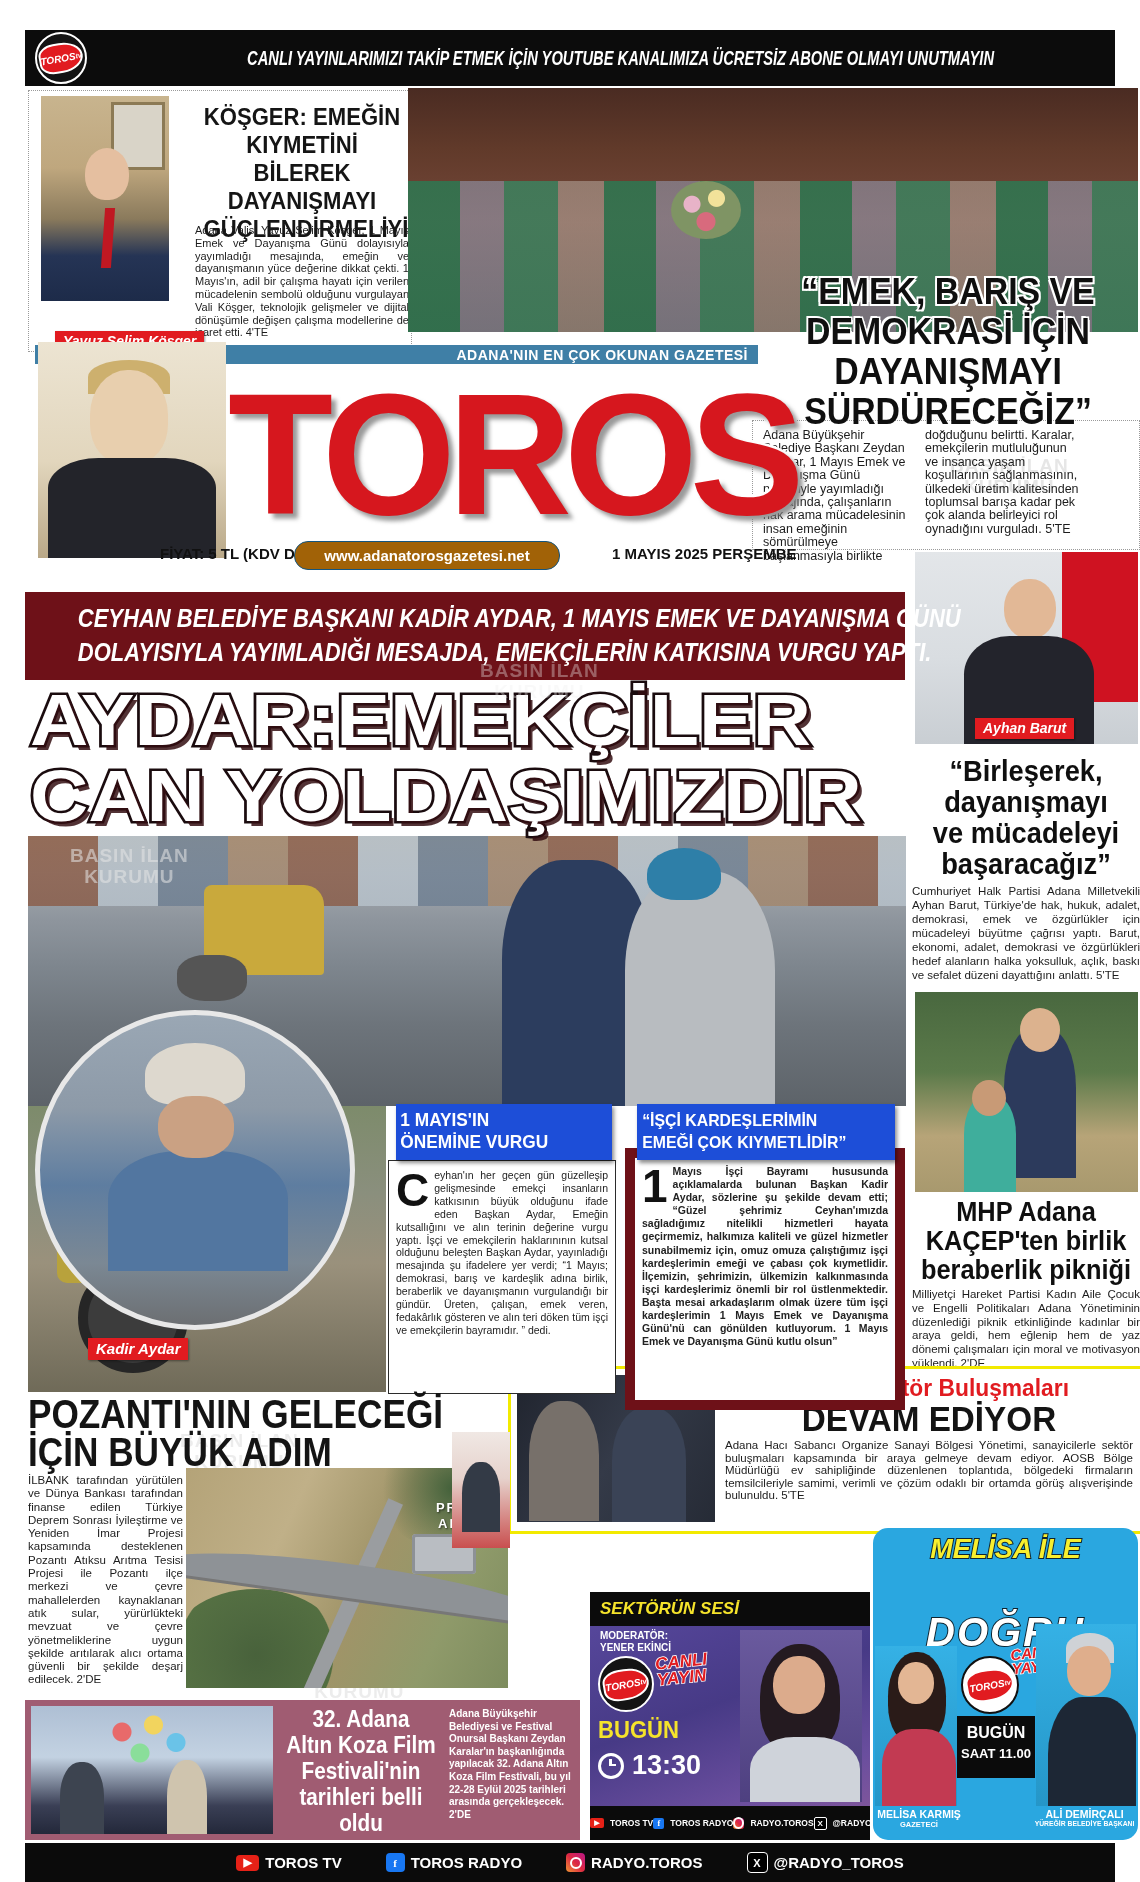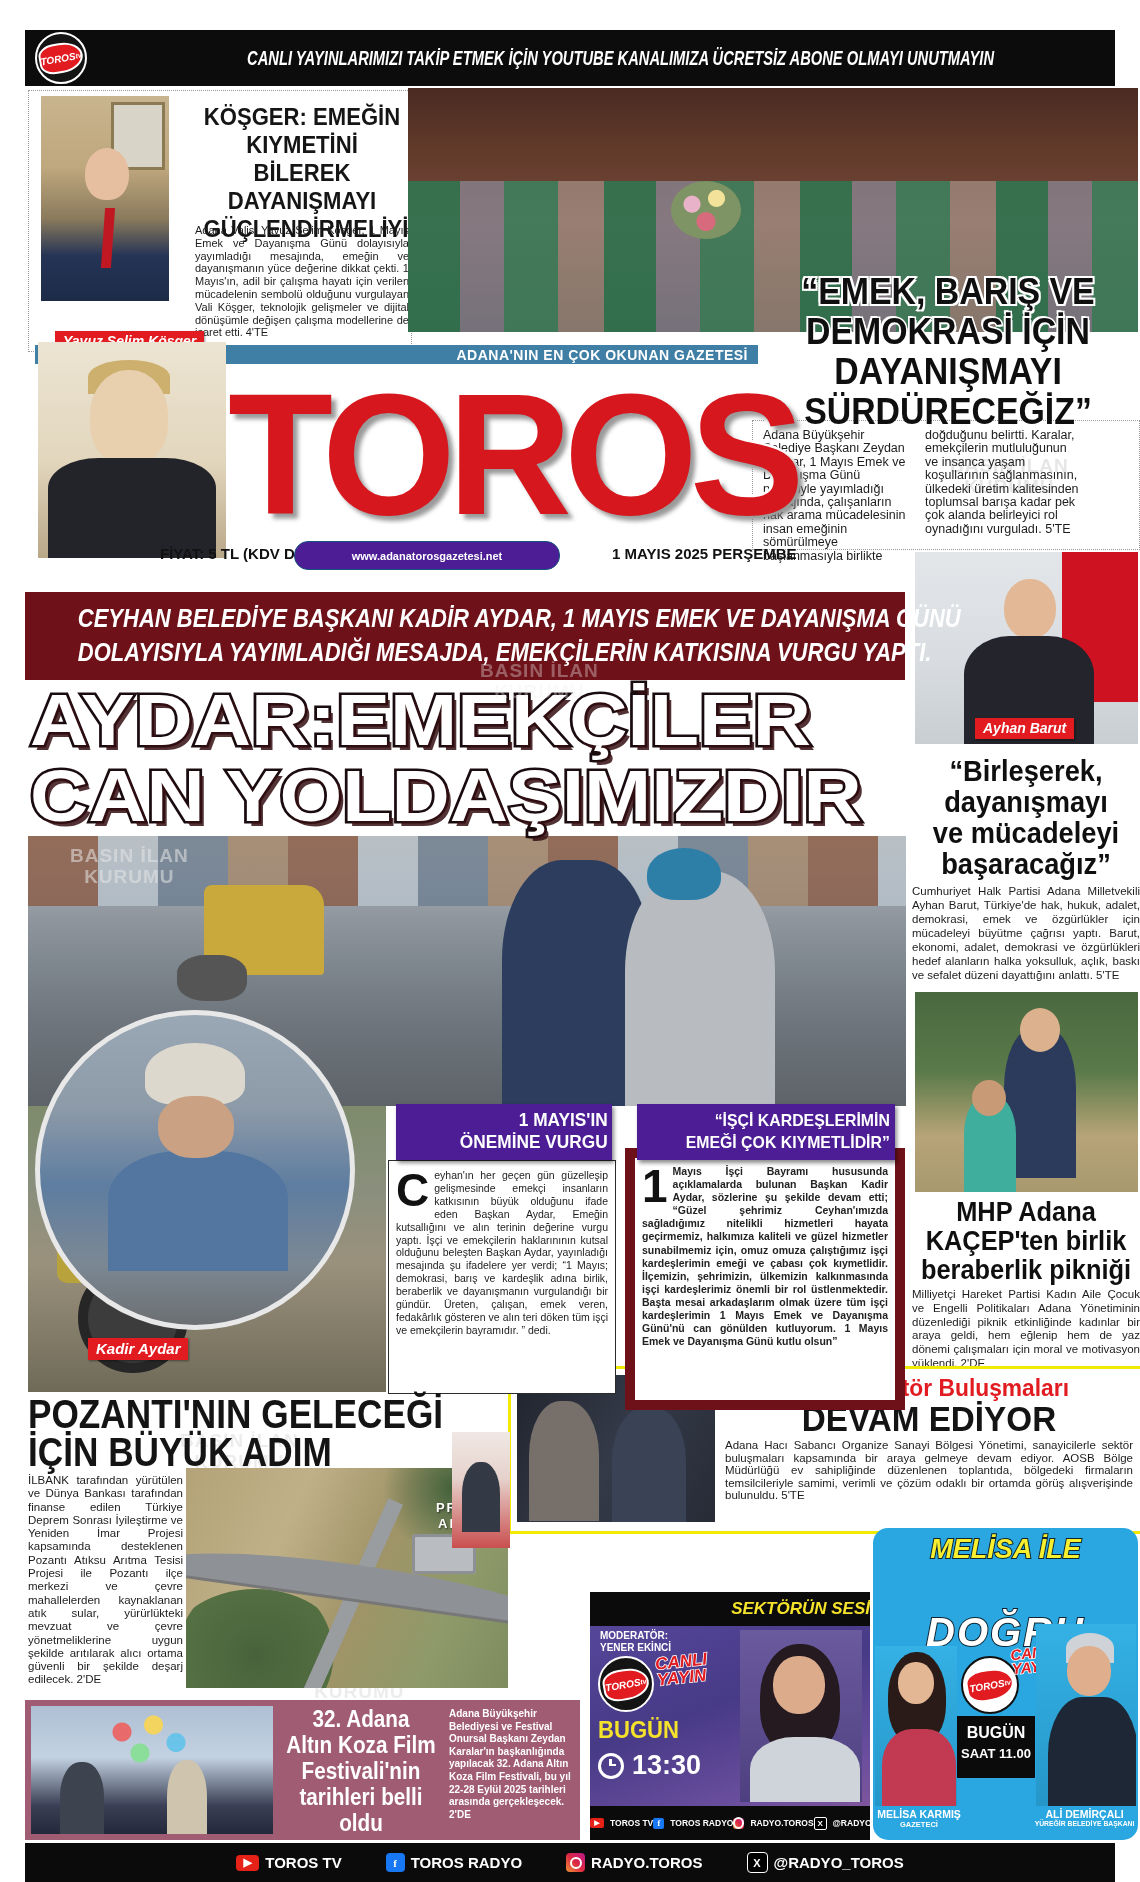--- a/index.html
+++ b/index.html
@@ -101,29 +101,29 @@
   .dotted{border:1.5px dotted #9a9a9a;}
   .redcap{position:absolute;z-index:4;background:#e11b20;color:#fff;font-weight:900;font-style:italic;
           font-size:15px;padding:2px 8px 3px;white-space:nowrap;box-shadow:1px 1px 2px rgba(0,0,0,.4);}
   .headline-sm{font-weight:900;color:#151515;text-align:center;transform:scaleX(.92);transform-origin:center;}
   .body-txt{font-size:11px;line-height:12.8px;text-align:justify;color:#1c1c1c;}
   .blue-bar{background:#3f7fa6;color:#fff;font-weight:700;display:flex;align-items:center;
             justify-content:flex-end;padding-right:10px;box-sizing:border-box;font-size:14px;letter-spacing:.5px;}
   .toros-title{font-weight:900;color:#d6171e;letter-spacing:-8px;line-height:1;
       -webkit-text-stroke:5px #fff;paint-order:stroke fill;
       text-shadow:5px 5px 4px rgba(120,120,120,.75);}
-  .pill{background:#4c1d95;border-radius:14px;color:#fff;font-weight:700;font-size:11px;
+  .pill{background:#a16207;border-radius:14px;color:#fff;font-weight:700;font-size:15px;
         display:flex;align-items:center;justify-content:center;border:1px solid #14557f;}
   .kicker{background:#6e1118;color:#fff;text-align:center;font-weight:900;font-style:italic;
           z-index:2;box-sizing:border-box;padding-top:9px;}
   .kicker div{font-size:25px;line-height:34px;transform:scaleX(.88);transform-origin:center;white-space:nowrap;}
   .mainline{font-weight:900;color:#fff;white-space:nowrap;line-height:1;z-index:2;
       -webkit-text-stroke:5px #1a0b0e;paint-order:stroke fill;
       text-shadow:4px 5px 0 rgba(52,14,18,.85);}
-  .redbox{position:absolute;z-index:4;background:#4c1d95;color:#fff;text-align:right;
+  .redbox{position:absolute;z-index:4;background:#1d4ed8;color:#fff;text-align:left;
           font-weight:900;box-shadow:2px 3px 4px rgba(0,0,0,.45);padding-top:5px;box-sizing:border-box;}
   .redbox div{line-height:22px;transform:scaleX(.96);transform-origin:center;white-space:nowrap;}
   .colbox{position:absolute;z-index:2;background:#fff;box-sizing:border-box;}
   .dropcap{float:left;font-weight:900;font-size:46px;line-height:38px;margin:2px 5px 0 0;color:#111;}
   .sideheadline{font-weight:900;color:#0f0f0f;text-align:center;line-height:1.04;
       transform:scaleX(.94);transform-origin:center;}
   .aosb-box{border:3px solid #f2ea00;background:#fff;z-index:1;}
   .fest-block{background:#a05c72;z-index:1;}
   .sektor{background:linear-gradient(160deg,#5a4aa0 0%,#473a86 45%,#6a4e9e 75%,#8a5a9a 100%);z-index:1;overflow:hidden;}
   .melisa{background:#2aa7e0;z-index:1;overflow:hidden;border-radius:15px;}
@@ -315,21 +315,21 @@
       <div style="font-size:23px;line-height:26px;transform:scaleX(.9);">32. Adana</div>
       <div style="font-size:23px;line-height:26px;transform:scaleX(.9);">Altın Koza Film</div>
       <div style="font-size:23px;line-height:26px;transform:scaleX(.9);">Festivali'nin</div>
       <div style="font-size:23px;line-height:26px;transform:scaleX(.9);">tarihleri belli</div>
       <div style="font-size:23px;line-height:26px;transform:scaleX(.9);">oldu</div>
     </div>
     <div class="abs" style="left:424px;top:8px;width:126px;color:#fff;font-weight:700;font-size:10px;line-height:12.6px;text-align:left;">Adana Büyükşehir Belediyesi ve Festival Onursal Başkanı Zeydan Karalar'ın başkanlığında yapılacak 32. Adana Altın Koza Film Festivali, bu yıl 22-28 Eylül 2025 tarihleri arasında gerçekleşecek. 2'DE</div>
   </div>
 
   <div class="abs sektor" style="left:590px;top:1592px;width:280px;height:248px;">
-    <div class="blackstrip" style="left:0;top:0;width:280px;height:34px;justify-content:flex-end;padding-left:2px;box-sizing:border-box;">
+    <div class="blackstrip" style="left:0;top:0;width:280px;height:34px;justify-content:flex-start;padding-left:10px;box-sizing:border-box;">
       <span style="color:#f5e32b;font-weight:900;font-size:17px;font-style:italic;">SEKTÖRÜN SESİ</span>
     </div>
     <div class="abs" style="left:10px;top:38px;color:#fff;font-weight:700;font-size:10px;line-height:12px;">
       <span>MODERATÖR:</span><br><span>YENER EKİNCİ</span>
     </div>
     <div class="ph ph-guest" style="left:150px;top:38px;width:122px;height:172px;">
       <div class="hair"></div>
         <div class="face"></div>
         <div class="top"></div>
     </div>

